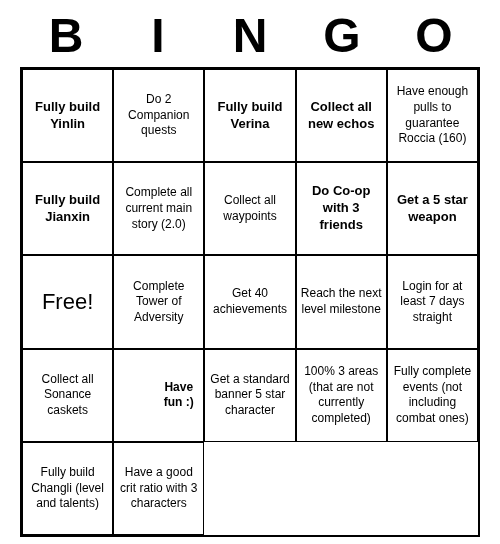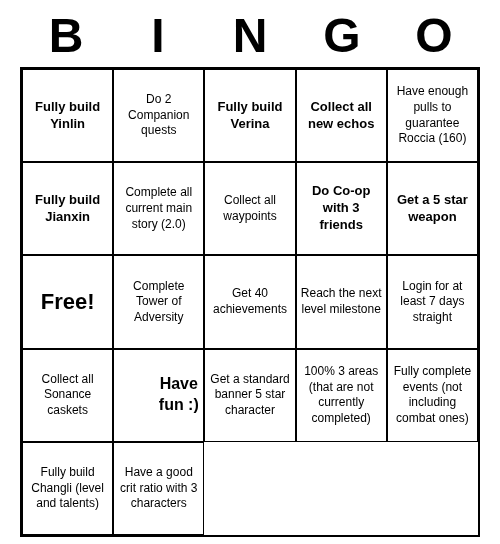--- a/index.html
+++ b/index.html
@@ -37,24 +37,24 @@
       display: flex;
       align-items: center;
       justify-content: center;
       text-align: center;
       padding: 4px;
       font-size: 12px;
       line-height: 1.3;
     }
     .bingo-cell.free {
       font-size: 22px;
-      font-weight: bold;
+      font-weight: normal;
     }
     .bingo-cell.large-text {
-      font-size: 16px;
+      font-size: 12px;
       font-weight: bold;
       padding-left: 44px;
     }
     .bingo-cell.medium-text {
       font-size: 13px;
       font-weight: bold;
     }
   </style>
 </head>
 <body>

